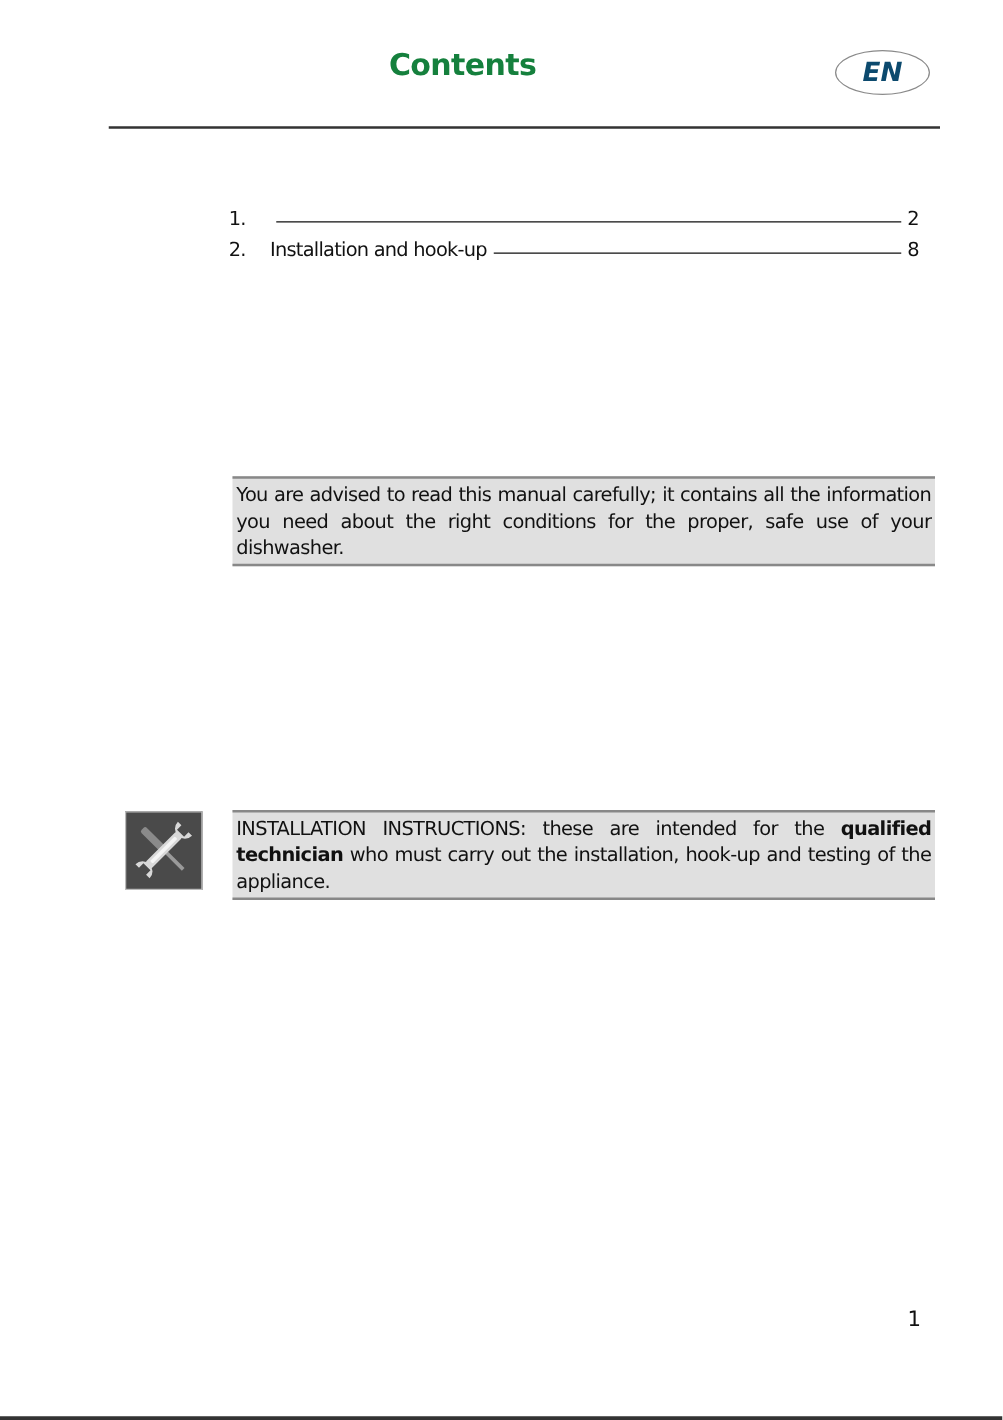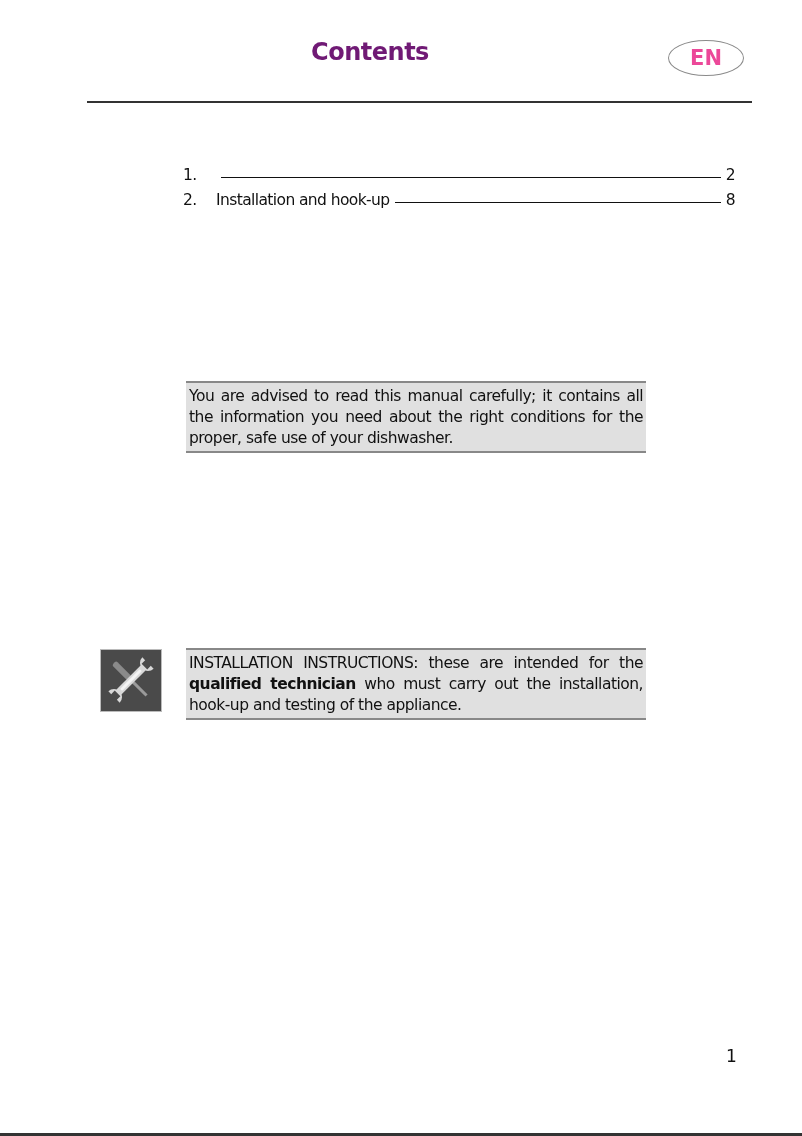--- a/index.html
+++ b/index.html
@@ -1,33 +1,33 @@
 <!DOCTYPE html>
 <html><head>
 <meta charset="utf-8">
 <style>
   html, body { margin: 0; padding: 0; background: #ffffff; }
   body { width: 802px; height: 1136px; position: relative; overflow: hidden;
          font-family: "DejaVu Sans", "Liberation Sans", sans-serif; color: #111; }
   .title { position: absolute; left: 300px; top: 38px; width: 140px; text-align: center;
            font-family: "DejaVu Sans", sans-serif; font-weight: bold; font-size: 24px;
-           color: #701a75; letter-spacing: -0.5px; }
+           color: #15803d; letter-spacing: -0.5px; }
   .lang-badge { position: absolute; left: 668px; top: 40px; width: 76px; height: 36px;
                 border: 1.5px solid #8a8a8a; border-radius: 50%; box-sizing: border-box;
                 display: flex; align-items: center; justify-content: center; }
-  .lang-badge span { font-weight: bold; font-size: 21px; color: #ec4899; letter-spacing: 0px; }
+  .lang-badge span { font-weight: bold; font-size: 21px; color: #0c4a6e; letter-spacing: 0px; font-style: italic; }
   .header-rule { position: absolute; left: 87px; top: 101px; width: 665px; height: 2px; background: #333; }
   .toc { position: absolute; left: 183px; top: 166px; width: 552px; font-size: 15.5px;
          font-family: "DejaVu Sans", sans-serif; letter-spacing: -0.6px; }
   .toc-row { display: flex; align-items: baseline; height: 25px; }
   .toc-num { width: 33px; }
   .toc-label { white-space: nowrap; }
   .toc-leader { flex: 1; border-bottom: 1.3px solid #111; margin: 0 2px 0 5px; transform: translateY(-2px); }
   .toc-page { width: 12px; text-align: right; }
-  .note { position: absolute; left: 186px; width: 460px; background: #e0e0e0;
+  .note { position: absolute; left: 186px; width: 562px; background: #e0e0e0;
           border-top: 2px solid #888; border-bottom: 2px solid #888; box-sizing: border-box;
           padding: 3px 3px 3px 3px; font-size: 15.5px; line-height: 21px; text-align: justify;
           letter-spacing: -0.5px; }
   .note1 { top: 381px; height: 72px; }
   .note2 { top: 648px; height: 72px; }
   .note b { font-weight: bold; }
   .tool-icon { position: absolute; left: 100px; top: 649px; width: 62px; height: 63px;
                background: #4a4a4a; border: 1px solid #bbb; box-sizing: border-box; }
   .page-number { position: absolute; left: 726px; top: 1046px; font-size: 17px; }
   .bottom-rule { position: absolute; left: 0; top: 1133px; width: 802px; height: 3px; background: #333; }

